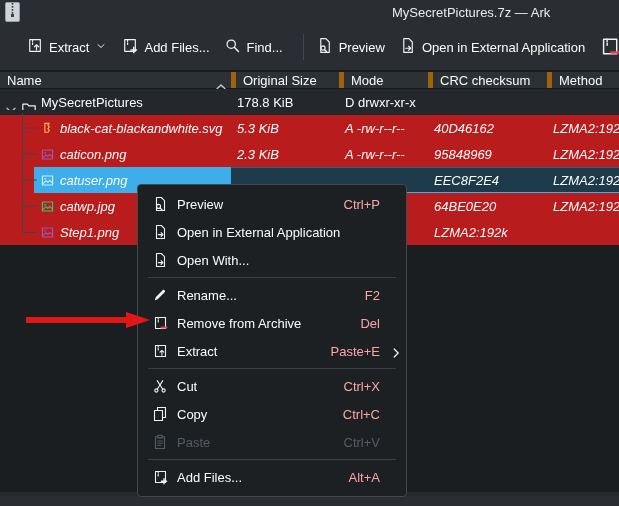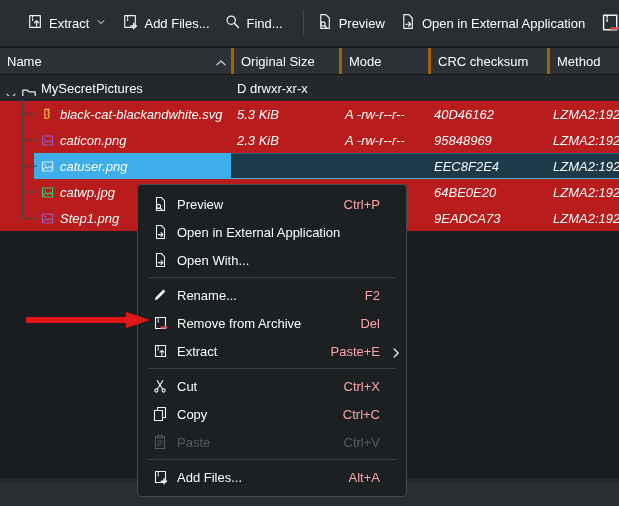--- a/index.html
+++ b/index.html
@@ -16,23 +16,23 @@
   
   .toolbar { position:relative; height:46px; display:flex; align-items:center; padding-left:26px; background:#2a2e32; }
   .tb-btn { display:flex; align-items:center; gap:6px; margin-right:14px; cursor:default; white-space:nowrap; }
   .tb-btn svg { width:17px; height:17px; }
   .tb-chevron svg { width:12px; height:12px; }
   .tb-sep { width:1px; height:26px; background:#43484e; margin:0 12px 0 6px; }
   .tb-clipped { position:absolute; left:599px; top:12px; }
   .tb-clipped svg { width:21px; height:21px; }
   
   .grid { display:grid; grid-template-columns:231px 108px 89px 119px 1fr; }
-  .thead { height:29px; background:#2c3136; border-top:2px solid #1a1d1f; border-bottom:1px solid #15171a; align-items:stretch; }
+  .thead { height:19px; background:#2c3136; border-top:2px solid #1a1d1f; border-bottom:1px solid #15171a; align-items:stretch; }
   .th { position:relative; display:flex; align-items:center; padding-left:7px; color:#fcfcfc; }
-  .th + .th { border-left:3px solid #a16207; }
+  .th + .th { border-left:5px solid #a16207; }
   .sort-arrow { position:absolute; right:4px; top:7px; width:14px; height:14px; }
   
   .tbody { position:relative; height:407px; background:#1b1e20; border-bottom:4px solid #26292c; }
   .row { height:26px; align-items:center; position:relative; }
   .folder-row { background:#24282c; }
   .file-row  { background:#b91c1c; font-style:italic; }
   .cell { position:relative; z-index:2; padding-left:6px; white-space:nowrap; overflow:hidden; }
   .name-cell { display:flex; align-items:flex-start; padding-left:0; }
   .expander { position:absolute; left:3px; top:7px; width:13px; height:13px; z-index:3; }
   .folder-glyph { position:absolute; left:21px; top:5px; width:16px; height:16px; z-index:3; }
@@ -57,20 +57,28 @@
   .menu-item.disabled .mi-label, .menu-item.disabled .mi-shortcut { color:#565c61; }
   .menu-sep { height:1px; background:#3a3f44; margin:3px 10px; }
   
   .red-arrow { position:absolute; left:26px; top:309px; z-index:6; }
 </style>
 </head>
 <body>
 
 <div class="window">
 
+  <div class="titlebar">
+    <span class="app-icon"><svg width="15" height="20" viewBox="0 0 15 20">
+          <rect x="0.5" y="0.5" width="14" height="19" rx="1.5" fill="#cfd4d8" stroke="#9aa0a5"></rect>
+          <line x1="7.5" y1="1" x2="7.5" y2="12" stroke="#3a3f44" stroke-width="1.6" stroke-dasharray="1.8 1.2"></line>
+          <rect x="6" y="12" width="3" height="3" fill="#3a3f44"></rect>
+        </svg></span>
+    <span class="win-title">MySecretPictures.7z — Ark</span>
+  </div>
 
   <div class="toolbar">
     <div class="tb-btn">
       <span class="tb-ico"><svg width="16" height="16" viewBox="0 0 16 16" fill="none" stroke-linecap="round" stroke-linejoin="round">
             <rect x="3.5" y="2.5" width="10" height="11" stroke="#eef1f2" stroke-width="1.1"></rect>
             <line x1="6.2" y1="2.5" x2="6.2" y2="8.2" stroke="#eef1f2" stroke-width="1.1" stroke-dasharray="1.6 1.3"></line>
             <path d="M9.9 12.2V7.4 M8 9.2l1.9-1.9 1.9 1.9" stroke="#eef1f2" stroke-width="1.1"></path>
           </svg></span>
       <span>Extract</span>
       <span class="tb-chevron"><svg width="16" height="16" viewBox="0 0 16 16" fill="none" stroke-linecap="round" stroke-linejoin="round">
@@ -145,20 +153,21 @@
     <div class="grid row folder-row">
       <div class="cell name-cell">
         <span class="expander"><svg width="16" height="16" viewBox="0 0 16 16" fill="none" stroke-linecap="round" stroke-linejoin="round">
               <path d="M4 6.2l4 3.8 4-3.8" stroke="#bfc4c8" stroke-width="1.3"></path>
             </svg></span>
         <span class="folder-glyph"><svg width="16" height="16" viewBox="0 0 16 16" fill="none" stroke-linecap="round" stroke-linejoin="round">
               <path d="M1.8 13.2V4.2h4.6l1.4 1.6h6.4v7.4z" stroke="#eef1f2" stroke-width="1.2"></path>
             </svg></span>
         <span class="folder-label">MySecretPictures</span>
       </div>
+      <div class="cell">178.8 KiB</div>
       <div class="cell">D drwxr-xr-x</div>
       <div class="cell"></div>
       <div class="cell"></div>
     </div>
     <div id="file-rows">
         <div class="grid row file-row">
 
     <div class="cell name-cell">
       <span class="file-icon">
               <svg width="16" height="16" viewBox="0 0 16 16" fill="none" stroke-linecap="round" stroke-linejoin="round">
@@ -231,21 +240,20 @@
               <svg width="16" height="16" viewBox="0 0 16 16" fill="none" stroke-linecap="round" stroke-linejoin="round">
                 <rect x="2.6" y="3.2" width="10.8" height="9.6" stroke="#9b59b6" stroke-width="1.2"></rect>
                 <circle cx="5.4" cy="6.1" r="0.9" fill="#9b59b6" stroke="none"></circle>
                 <path d="M3.6 11l2.8-2.8 1.9 1.9 2.2-2.2 2.3 2.3" stroke="#9b59b6" stroke-width="1.1"></path>
               </svg>
             </span>
       <span class="fname">Step1.png</span>
     </div>
     <div class="cell f-size"></div>
     <div class="cell f-mode"></div>
-    <div class="cell f-crc">9EADCA73</div>
     <div class="cell f-method">LZMA2:192k</div>
   </div>
       </div>
   </div>
 
   <div class="context-menu" id="ctx-menu">
       <div class="menu-item">
     <span class="mi-icon">
           <svg width="16" height="16" viewBox="0 0 16 16" fill="none" stroke-linecap="round" stroke-linejoin="round">
             <path d="M4.5 1.5h4.8l3.2 3.2v9.8h-8z" stroke="#eef1f2" stroke-width="1.1"></path>

